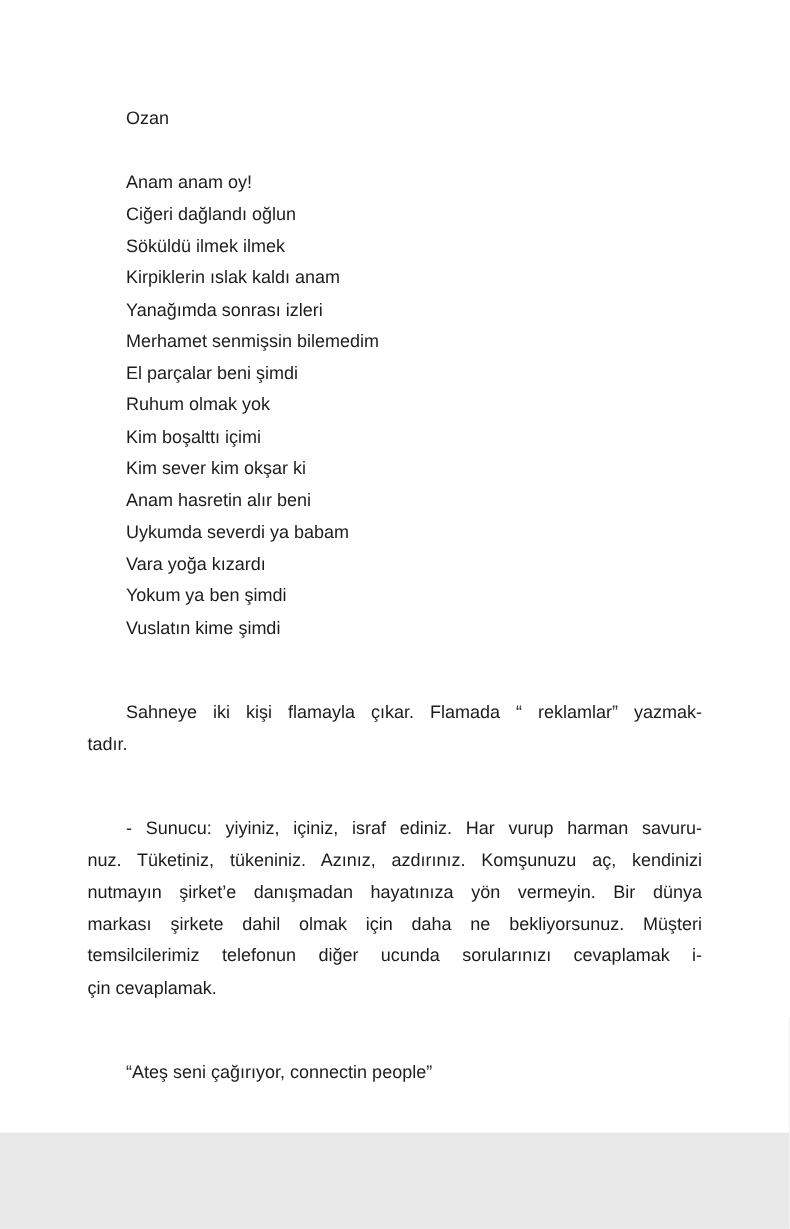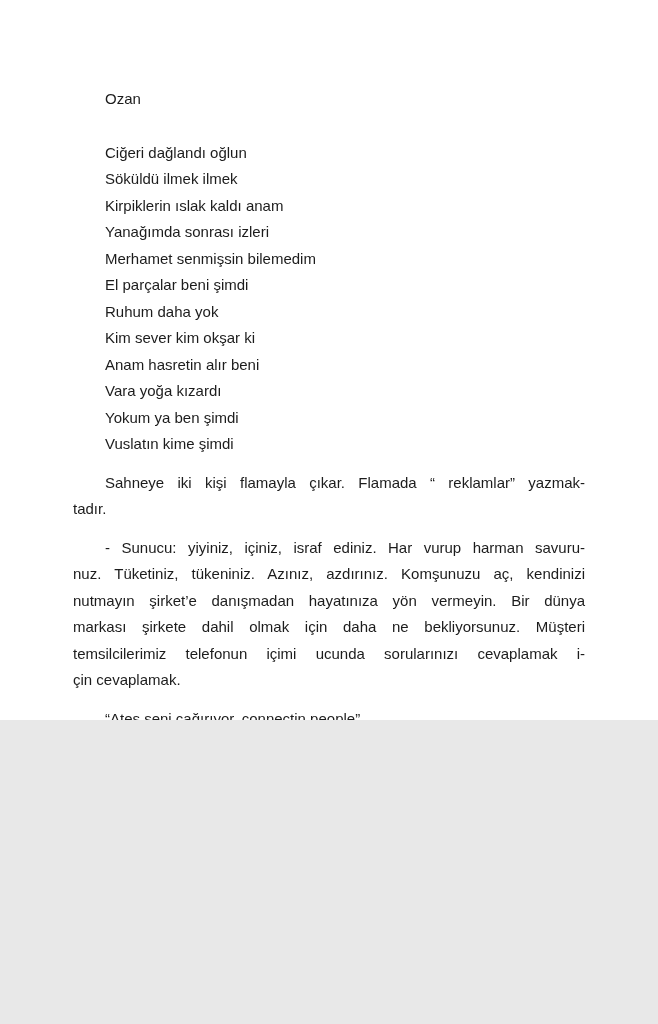--- a/index.html
+++ b/index.html
@@ -3,21 +3,21 @@
 <meta charset="utf-8">
 <style>
   html, body {
     margin: 0;
     padding: 0;
     background: #e8e8e8;
   }
   .page {
     position: relative;
     width: 658px;
-    height: 720px;
+    height: 944px;
     background: #ffffff;
     overflow: hidden;
     font-family: "Liberation Sans", "DejaVu Sans", sans-serif;
     color: #1c1c1c;
     font-size: 15px;
   }
   .content {
     position: absolute;
     top: 86px;
     left: 73px;
@@ -29,21 +29,21 @@
   }
   .heading {
     padding-left: 32px;
     line-height: 26.5px;
   }
   .poem {
     margin-top: 27px;
     padding-left: 32px;
   }
   .paragraphs .paragraph {
-    margin-top: 12px;
+    margin-top: 44px;
   }
   .paragraph .line.indent {
     text-indent: 32px;
   }
   .paragraph .line.jl {
     text-align: justify;
     text-align-last: justify;
   }
   .page-number {
     position: absolute;
@@ -55,45 +55,48 @@
   }
 </style>
 </head>
 <body>
 
 <div class="page">
   <div class="content">
     <div class="heading">Ozan</div>
 
     <div class="poem">
+        <div class="line">Anam anam oy!</div>
         <div class="line">Ciğeri dağlandı oğlun</div>
         <div class="line">Söküldü ilmek ilmek</div>
         <div class="line">Kirpiklerin ıslak kaldı anam</div>
         <div class="line">Yanağımda sonrası izleri</div>
         <div class="line">Merhamet senmişsin bilemedim</div>
         <div class="line">El parçalar beni şimdi</div>
-        <div class="line">Ruhum daha yok</div>
+        <div class="line">Ruhum olmak yok</div>
+        <div class="line">Kim boşalttı içimi</div>
         <div class="line">Kim sever kim okşar ki</div>
         <div class="line">Anam hasretin alır beni</div>
+        <div class="line">Uykumda severdi ya babam</div>
         <div class="line">Vara yoğa kızardı</div>
         <div class="line">Yokum ya ben şimdi</div>
         <div class="line">Vuslatın kime şimdi</div>
       </div>
 
     <div class="paragraphs">
         <div class="paragraph">
           <div class="line indent jl">Sahneye iki kişi flamayla çıkar. Flamada “ reklamlar” yazmak-</div>
           <div class="line">tadır.</div>
         </div>
         <div class="paragraph">
           <div class="line indent jl">- Sunucu: yiyiniz, içiniz, israf ediniz. Har vurup harman savuru-</div>
           <div class="line jl">nuz. Tüketiniz, tükeniniz. Azınız, azdırınız. Komşunuzu aç, kendinizi</div>
           <div class="line jl">nutmayın şirket’e danışmadan hayatınıza yön vermeyin. Bir dünya</div>
           <div class="line jl">markası şirkete dahil olmak için daha ne bekliyorsunuz. Müşteri</div>
-          <div class="line jl">temsilcilerimiz telefonun içimi ucunda sorularınızı cevaplamak i-</div>
+          <div class="line jl">temsilcilerimiz telefonun diğer ucunda sorularınızı cevaplamak i-</div>
           <div class="line">çin cevaplamak.</div>
         </div>
         <div class="paragraph">
           <div class="line indent">“Ateş seni çağırıyor, connectin people”</div>
         </div>
       </div>
   </div>
 
   <div class="page-number">82</div>
 </div>

